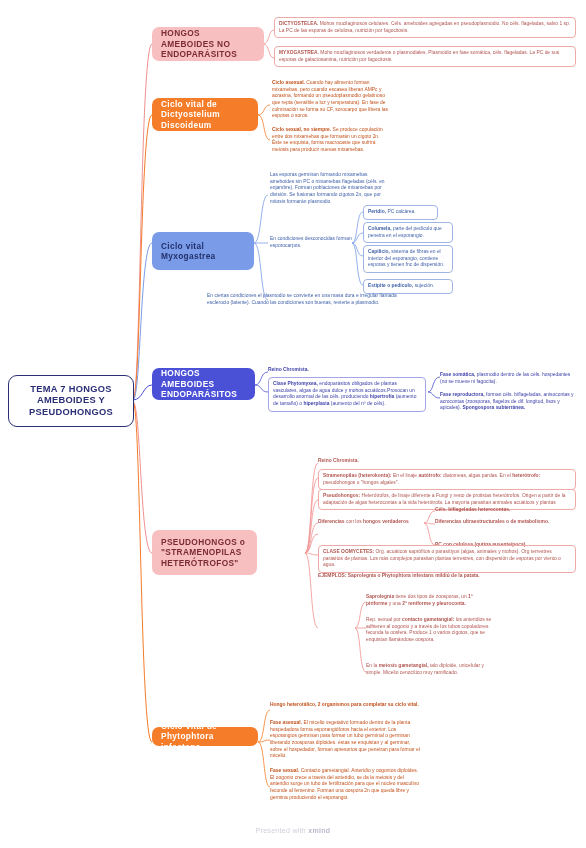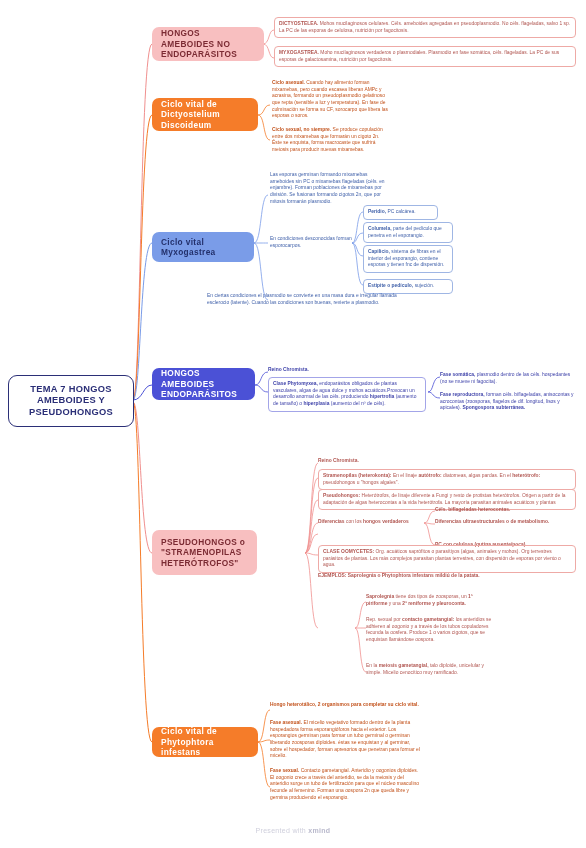--- a/index.html
+++ b/index.html
@@ -162,21 +162,21 @@
   </div>
 
   <div class="leaf t-orange" style="left:272px; top:80px; width:118px;">
     <p><b>Ciclo asexual.</b><span> Cuando hay alimento forman mixamebas, pero cuando escasea liberan AMPc y acrasina, formando un pseudoplasmodio gelatinoso que repta (sensible a luz y temperatura). En fase de culminación se forma su CF, sorocarpo que libera las esporas o soros.</span></p>
   </div>
 
   <div class="leaf t-orange" style="left:272px; top:127px; width:118px;">
     <p><b>Ciclo sexual, no siempre.</b><span> Se produce copulación entre dos mixamebas que formarán un cigoto 2n. Éste se enquista, forma macrocaste que sufrirá meiosis para producir nuevas mixamebas.</span></p>
   </div>
 
-  <div class="node branch b-blue" style="left:152px; top:232px; width:102px; height:30px;">
+  <div class="node branch b-blue" style="left:152px; top:232px; width:102px; height:38px;">
     <span>Ciclo vital Myxogastrea</span>
   </div>
 
   <div class="leaf t-blue" style="left:270px; top:172px; width:122px;">
     <p><span>Las esporas germinan formando mixamebas ameboides sin PC o mixamebas flageladas (céls. en enjambre). Forman poblaciones de mixamebas por división. Se fusionan formando cigotos 2n, que por mitosis formarán plasmodio.</span></p>
   </div>
 
   <div class="leaf t-blue" style="left:270px; top:236px; width:88px;">
     <p><span>En condiciones desconocidas forman esporocarpos.</span></p>
   </div>
@@ -270,21 +270,21 @@
   </div>
 
   <div class="leaf t-pink" style="left:366px; top:617px; width:128px;">
     <p><span>Rep. sexual por </span><b>contacto gametangial:</b><span> los anteridios se adhieren al oogonio y a través de los tubos copuladores fecunda la oosfera. Produce 1 o varios cigotos, que se enquistan llamándose oospora.</span></p>
   </div>
 
   <div class="leaf t-pink" style="left:366px; top:663px; width:128px;">
     <p><span>En la </span><b>meiosis gametangial,</b><span> talo diploide, unicelular y simple. Micelio cenocítico muy ramificado.</span></p>
   </div>
 
-  <div class="node branch b-orange" style="left:152px; top:727px; width:106px; height:30px;">
+  <div class="node branch b-orange" style="left:152px; top:727px; width:106px; height:19px;">
     <span>Ciclo vital de Phytophtora infestans</span>
   </div>
 
   <div class="leaf t-orange" style="left:270px; top:702px; width:152px;">
     <p><b>Hongo heterotálico, 2 organismos para completar su ciclo vital.</b></p>
   </div>
 
   <div class="leaf t-orange" style="left:270px; top:720px; width:152px;">
     <p><b>Fase asexual.</b><span> El micelio vegetativo formado dentro de la planta hospedadora forma esporangióforos hacia el exterior. Los esporangios germinan para formar un tubo germinal o germinan liberando zoosporas diploides. éstas se enquistan y al germinar, sobre el hospedador, forman apresorios que penetran para formar el micelio.</span></p>
   </div>

